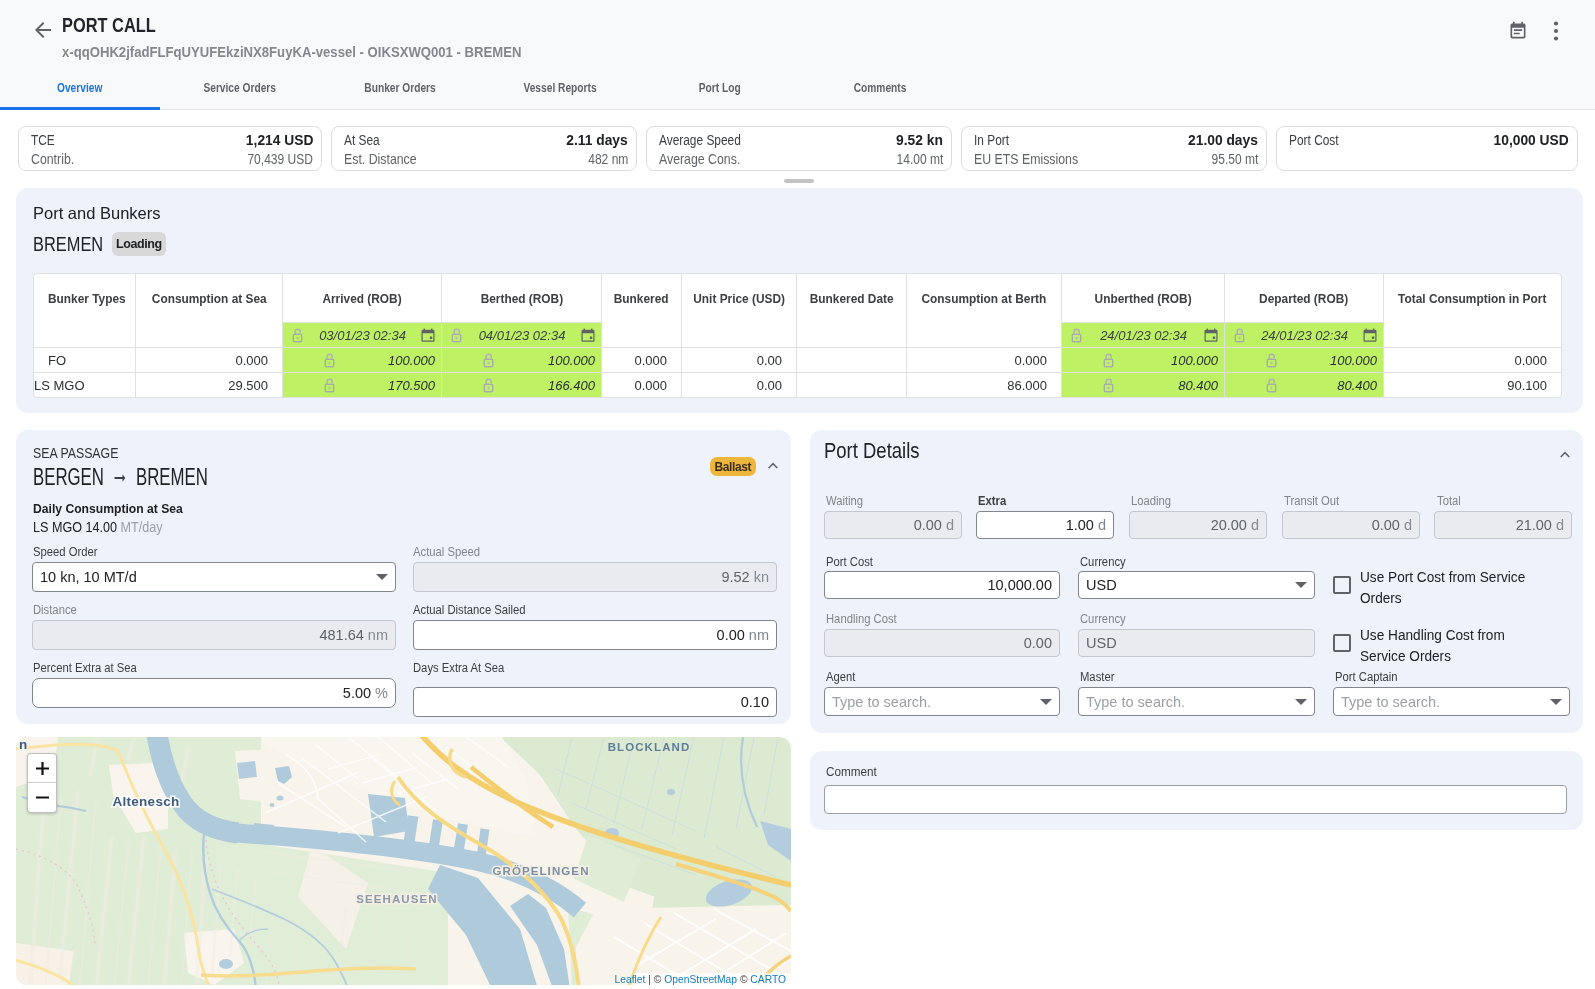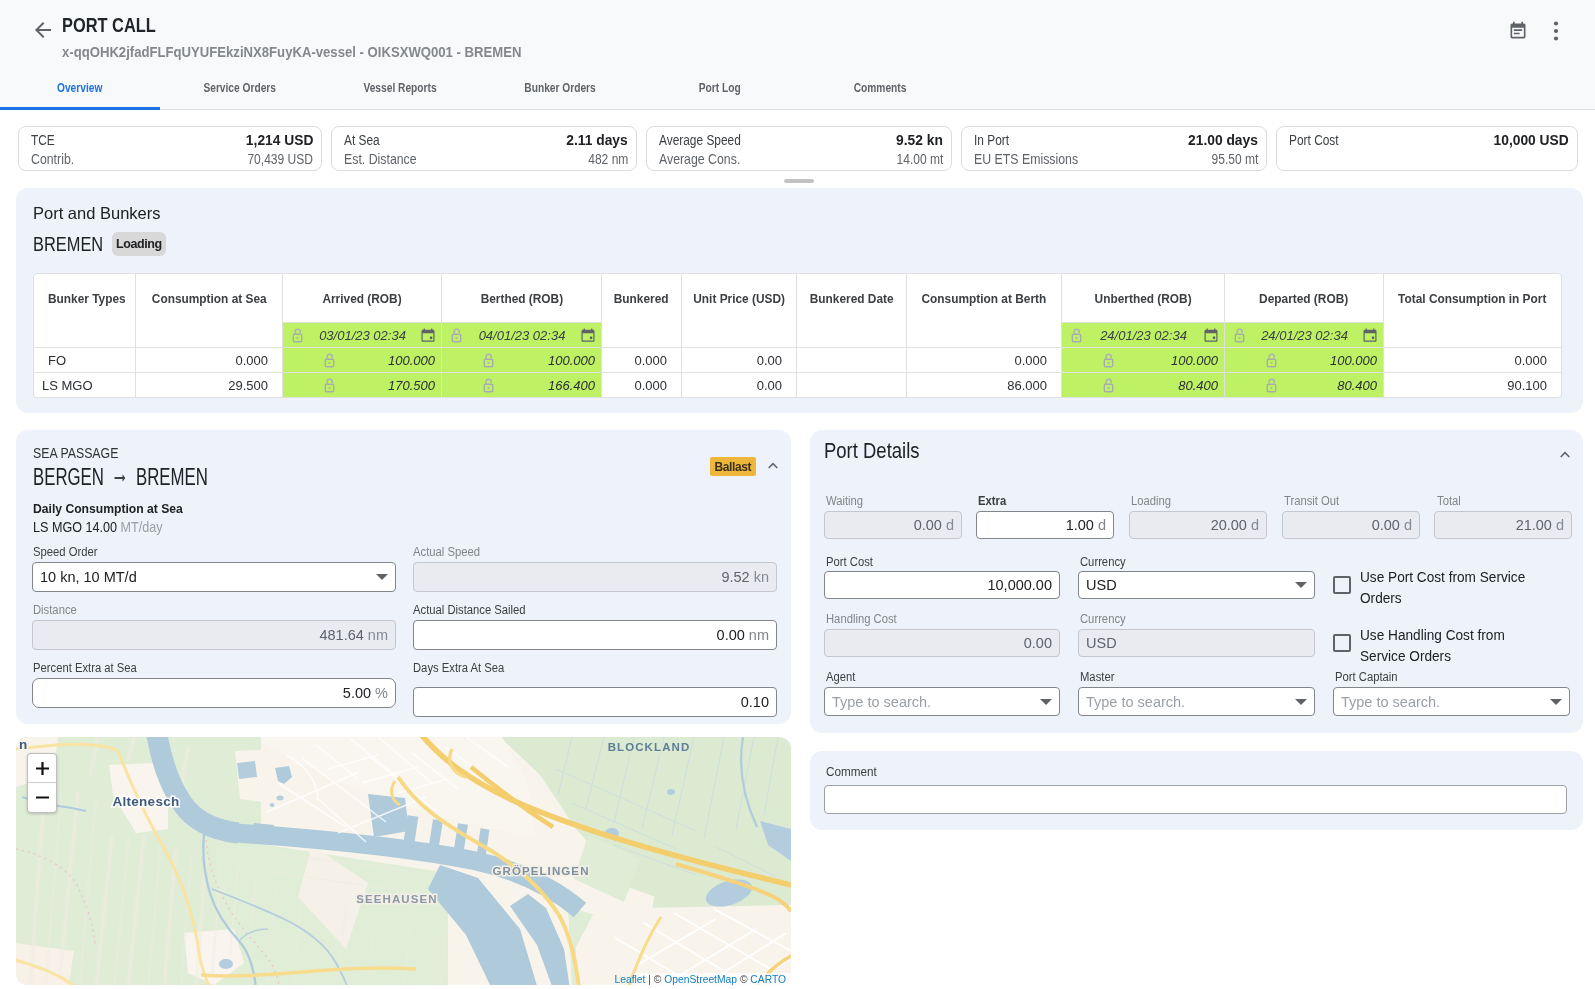--- a/index.html
+++ b/index.html
@@ -110,24 +110,24 @@
       <circle cx="7" cy="18.5" r="2.1" fill="#5f6368"></circle>
     </svg>
   <div class="tabs">
     <div class="tab active">
         <span>Overview</span>
       </div>
     <div class="tab">
         <span>Service Orders</span>
       </div>
     <div class="tab">
+        <span>Bunker Orders</span>
+      </div>
+    <div class="tab">
         <span>Vessel Reports</span>
-      </div>
-    <div class="tab">
-        <span>Bunker Orders</span>
       </div>
     <div class="tab">
         <span>Port Log</span>
       </div>
     <div class="tab">
         <span>Comments</span>
       </div>
   </div>
   <div id="tabline"></div>
 </div>
@@ -304,21 +304,21 @@
             <div class="cellflex">
               <svg class="lock" viewBox="0 0 13 15">
                 <use href="#ilock"></use>
               </svg>
               <span class="ntxt">100.000</span>
             </div>
           </td>
       <td class="num">0.000</td>
     </tr>
     <tr class="vrow">
-      <td style="padding-left:8px;">LS MGO</td>
+      <td style="padding-left:0;">LS MGO</td>
       <td class="num">29.500</td>
       <td class="rob">
             <div class="cellflex">
               <svg class="lock" viewBox="0 0 13 15">
                 <use href="#ilock"></use>
               </svg>
               <span class="ntxt">170.500</span>
             </div>
           </td>
       <td class="rob">
@@ -355,21 +355,21 @@
     </table>
 </div>
 
 <div class="card" id="sea">
   <div class="abs" style="left:17px;top:15px;font-size:14px;color:#2f3237;transform:scaleX(.88);transform-origin:left;">SEA PASSAGE</div>
   <div class="abs" style="left:17px;top:34px;font-size:23px;color:#202124;display:flex;align-items:center;transform:scaleX(.73);transform-origin:left;">BERGEN
     <svg style="width:22px;height:22px;margin:0 11px;" viewBox="0 0 24 24">
         <path fill="#3c4043" d="M16.01 11H4v2h12.01v3L20 12l-3.99-4v3z"></path>
       </svg>
   BREMEN</div>
-  <div class="abs" style="left:694px;top:27px;height:19px;border-radius:2px;background:#efb63c;color:#39301a;font-size:12px;font-weight:bold;display:flex;align-items:center;padding:0 4.5px;letter-spacing:-.4px;">Ballast</div>
+  <div class="abs" style="left:694px;top:27px;height:19px;border-radius:7px;background:#efb63c;color:#39301a;font-size:12px;font-weight:bold;display:flex;align-items:center;padding:0 4.5px;letter-spacing:-.4px;">Ballast</div>
   <svg class="abs" style="left:750px;top:29px;width:14px;height:14px;" viewBox="0 0 24 24">
       <path fill="none" stroke="#5f6368" stroke-width="2.6" d="M4.6 15.3 12 7.9l7.4 7.4"></path>
     </svg>
   <div class="abs" style="left:17px;top:71px;font-size:13.5px;font-weight:bold;color:#202124;transform:scaleX(.9);transform-origin:left;">Daily Consumption at Sea</div>
   <div class="abs" style="left:17px;top:89px;font-size:14px;color:#202124;transform:scaleX(.9);transform-origin:left;">LS MGO 14.00 <span style="color:#9aa0a6">MT/day</span></div>
 
   <div class="flabel" style="left:17px;top:115px;">Speed Order</div>
   <div class="inp" style="left:16px;top:132px;width:364px;height:30px;">10 kn, 10 MT/d<span class="grow"></span><span class="caret"></span></div>
   <div class="flabel dis" style="left:397px;top:115px;">Actual Speed</div>
   <div class="inp dis right" style="left:397px;top:132px;width:364px;height:30px;">9.52<span class="un">kn</span></div>

